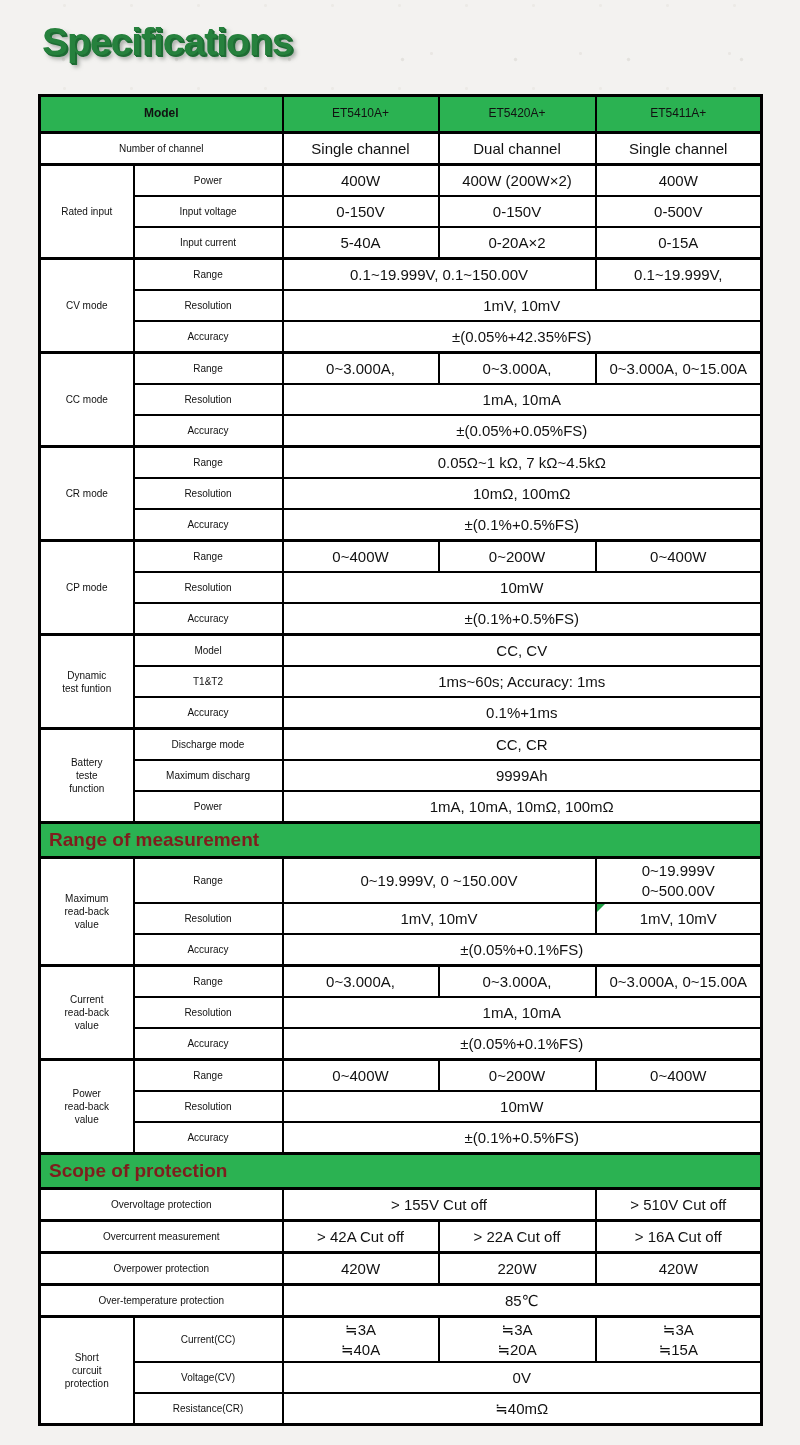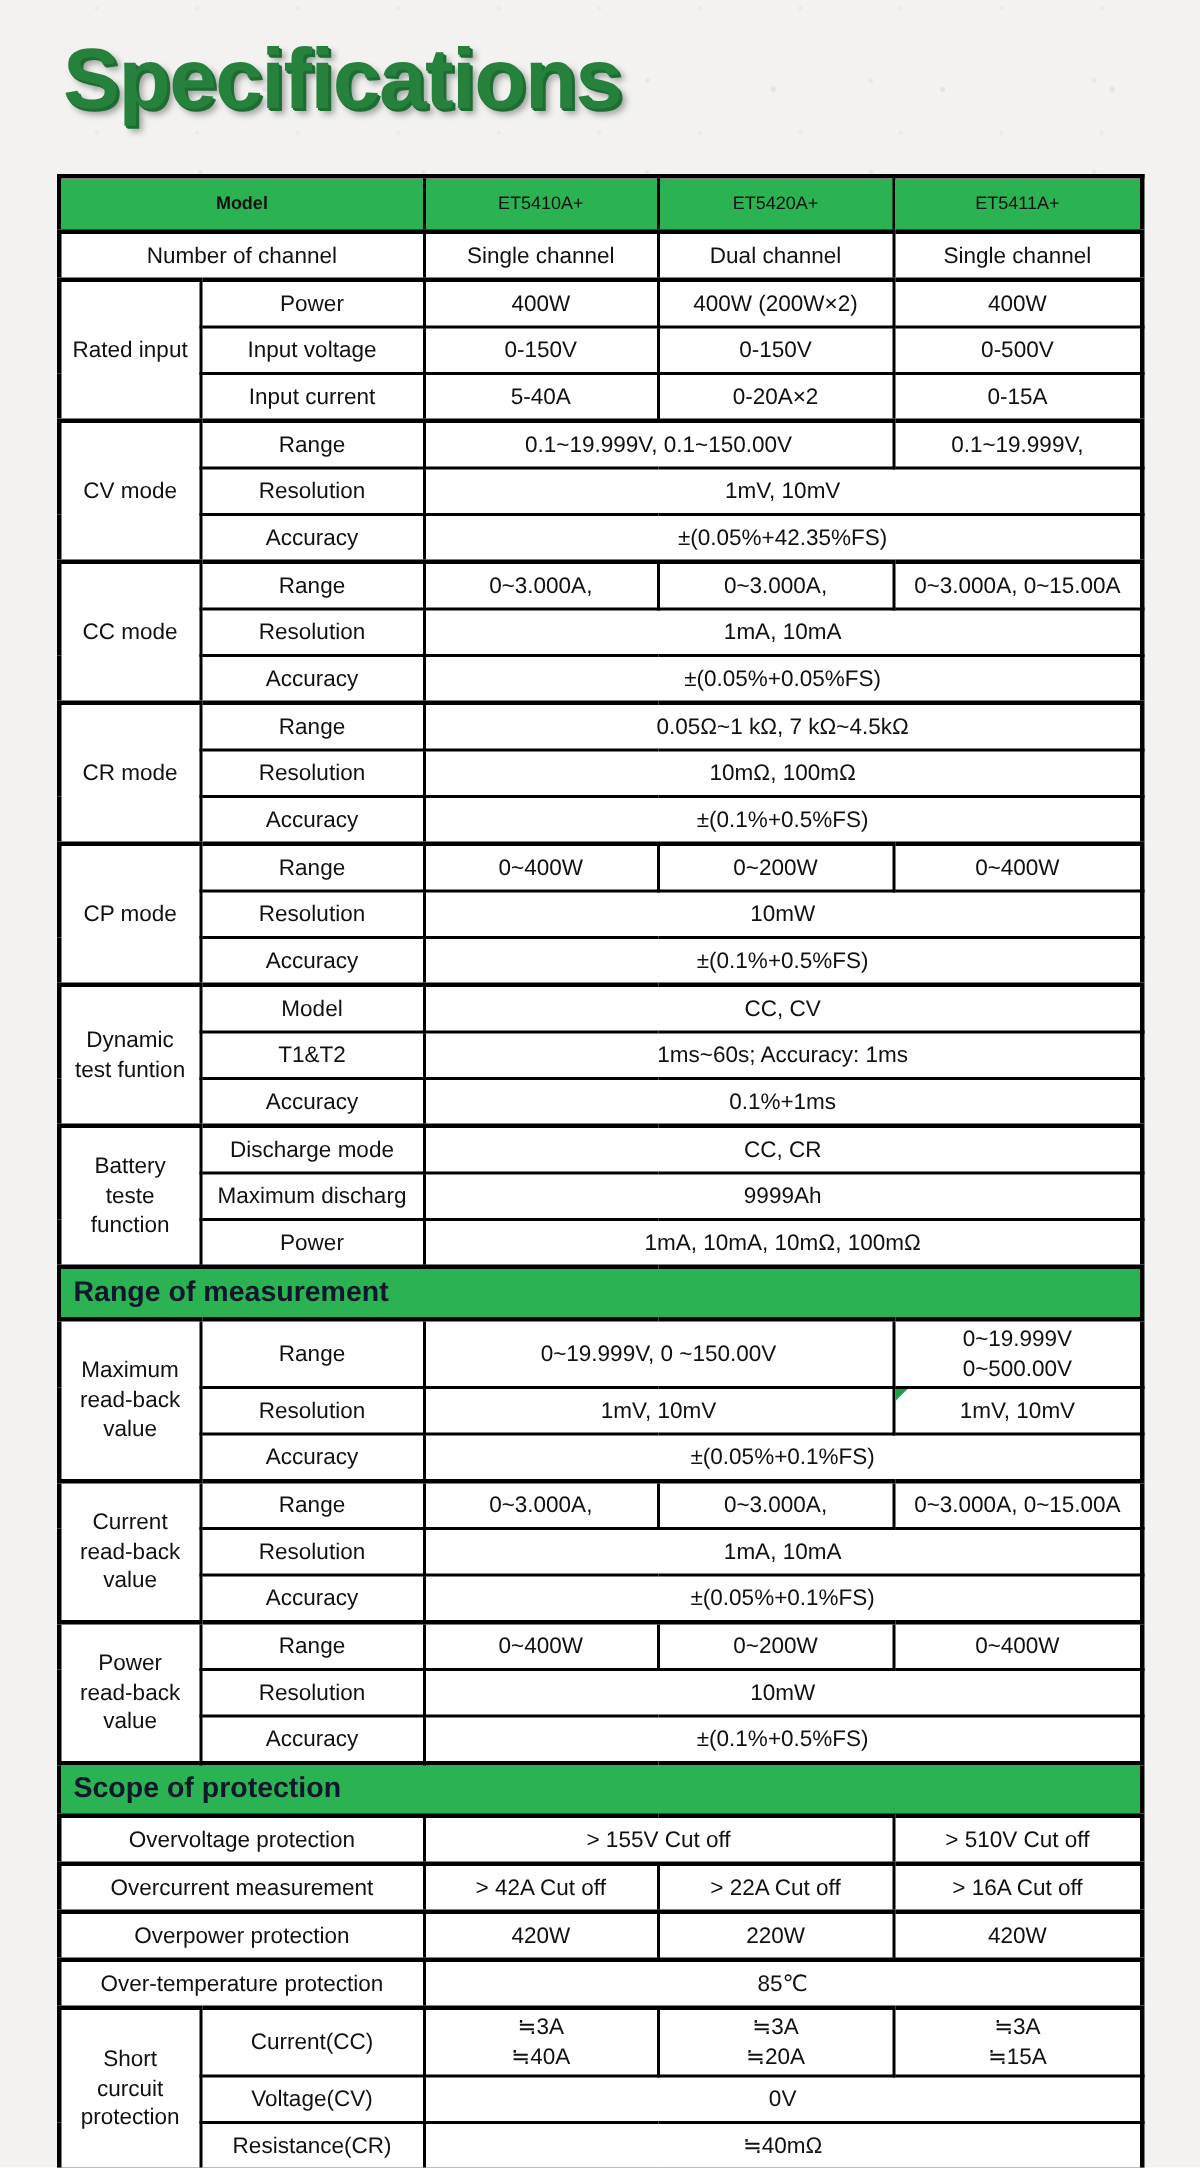--- a/index.html
+++ b/index.html
@@ -11,21 +11,21 @@
     background-image:
       radial-gradient(circle, #e4e2de 1.2px, transparent 2.2px),
       radial-gradient(circle, #eceae6 1px, transparent 1.9px),
       radial-gradient(circle, #e9e7e3 1.1px, transparent 2px);
     background-size:113px 97px,67px 83px,149px 61px;
     background-position:7px 11px,31px 47px,59px 23px;
     overflow:hidden;
   }
   .page-title{
     margin:20px 0 0 42px;
-    font-size:57px;
+    font-size:39px;
     font-weight:bold;
     letter-spacing:-1px;
     color:#26813d;
     text-shadow:1px 1px 0 #1e6b33, 2px 2px 0 #1f6e35, 4px 4px 4px rgba(85,95,88,0.55);
   }
   table.spec{
     border-collapse:collapse;
     table-layout:fixed;
     margin:30px 0 0 38px;
     width:722px;
@@ -45,28 +45,28 @@
   }
   tr.sep td{border-top:3px solid #000;}
   tr.h-head td{
     background:#2bb252;
     height:30px;
     font-size:12px;
   }
   td.k-corner{font-weight:bold;font-size:17px;}
   td.k-band{
     background:#2bb252;
-    color:#0f172a;
+    color:#7f1d1d;
     text-align:left;
     font-weight:bold;
     font-size:19px;
     height:28px;
     padding-left:8px;
   }
-  td.k-cat,td.k-param,td.k-label{font-size:15px;}
+  td.k-cat,td.k-param,td.k-label{font-size:10px;}
   td.tri{position:relative;}
   .corner-tri{
     position:absolute;top:0;left:0;width:0;height:0;
     border-top:8px solid #1f9e44;
     border-right:8px solid transparent;
   }
 </style>
 </head>
 <body>
 

